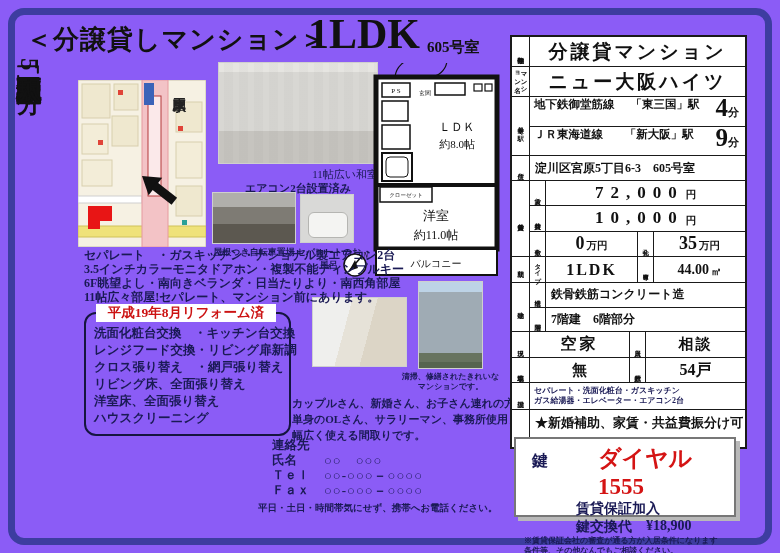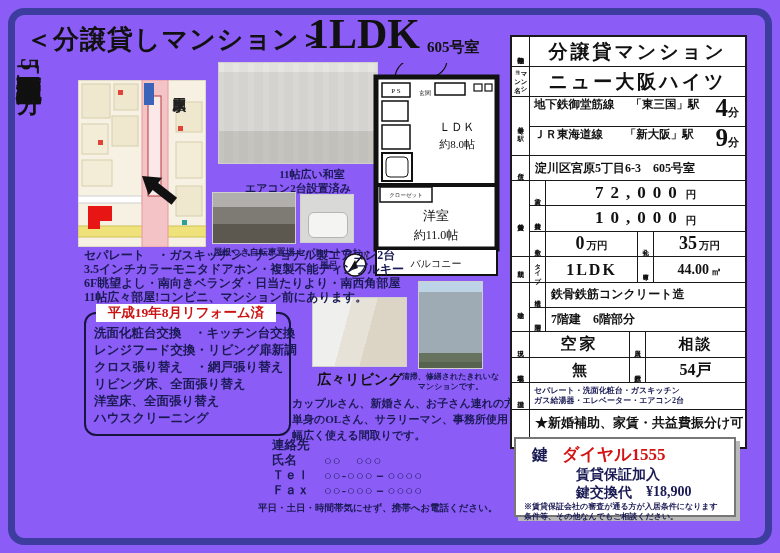--- a/index.html
+++ b/index.html
@@ -15,21 +15,21 @@
   
   #left-banner{left:15px;top:58px;height:392px;writing-mode:vertical-rl;font-size:25px;font-weight:600;line-height:1.1;}
   
   #map{left:78px;top:80px;width:128px;height:167px;}
   #map-station{left:170px;top:87px;writing-mode:vertical-rl;font-size:13px;font-weight:700;color:#222;letter-spacing:1px;}
   
   .photo{box-shadow:0 0 0 1px #cfcfcf inset;}
   #photo-washitsu{left:218px;top:62px;width:160px;height:102px;
     background:linear-gradient(180deg,#e6e5e1 0 10%,#d8d7d3 10% 68%,#c6c4bf 68% 100%),
     repeating-linear-gradient(90deg,rgba(255,255,255,.45) 0 6px,rgba(0,0,0,0.02) 6px 15px);background-blend-mode:multiply;}
-  #cap-washitsu1{left:232px;top:167px;width:160px;text-align:center;font-size:11px;font-weight:700;}
+  #cap-washitsu1{left:218px;top:167px;width:160px;text-align:right;font-size:11px;font-weight:400;}
   #cap-washitsu2{left:218px;top:181px;width:160px;text-align:center;font-size:11px;font-weight:700;}
   #photo-bicycle{left:212px;top:192px;width:84px;height:52px;
     background:linear-gradient(180deg,#b0afab 0 28%,#7e7b74 28% 62%,#5c5850 62% 100%);}
   #cap-bicycle{left:204px;top:246px;width:100px;text-align:center;font-size:9px;font-weight:700;}
   #photo-bath{left:300px;top:194px;width:54px;height:49px;background:#d9d9d7;}
   #bath-tub{left:8px;top:18px;width:38px;height:24px;background:#f4f4f2;border:1px solid #b5b5b2;border-radius:6px;}
   #cap-bath{left:296px;top:246px;width:66px;text-align:center;font-size:9px;font-weight:700;}
   #photo-living{left:312px;top:297px;width:95px;height:70px;
     background:linear-gradient(105deg,#efefed 0 36%,#e6e2d8 36% 58%,#dcd5c6 58% 100%);}
   #cap-living{left:305px;top:371px;width:110px;text-align:center;font-size:14px;font-weight:700;}
@@ -59,21 +59,21 @@
   #contact{left:272px;top:439px;font-size:12.5px;font-weight:600;}
   .c-row{display:flex;line-height:1.0;margin-bottom:2px;}
   .c-label{width:52px;}
   .c-val{font-size:13px;letter-spacing:1px;}
   #contact-note{left:258px;top:502px;font-size:9.5px;font-weight:600;}
   
   #keybox{left:514px;top:437px;width:222px;height:80px;background:#fff;border:2px solid #777;
     box-shadow:4px 4px 0 0 #b9b9b9;padding:4px 8px;box-sizing:border-box;}
   #key-row1{display:flex;align-items:baseline;gap:14px;padding-left:8px;}
   #key-label{font-size:16px;font-weight:700;}
-  #key-dial{font-size:17px;font-weight:700;color:#d41414;}
+  #key-dial{font-size:23px;font-weight:700;color:#d41414;margin-left:36px;}
   #key-line2{padding-left:52px;font-size:14px;font-weight:700;}
   #key-line3{padding-left:52px;font-size:14px;font-weight:700;display:flex;gap:14px;}
   .key-note{font-size:8px;font-weight:600;line-height:1.3;}
   
   #spec-table{left:510px;top:35px;width:237px;height:414px;border:2px solid #1a1a1a;background:#fff;
     display:flex;flex-direction:column;box-sizing:border-box;}
   .t-row,.t-group{display:flex;border-bottom:1.5px solid #1a1a1a;align-items:stretch;flex:none;}
   .t-last{border-bottom:none !important;}
   .vl{writing-mode:vertical-rl;text-orientation:upright;font-size:6.5px;line-height:1;
       display:flex;align-items:center;justify-content:center;font-weight:600;}
@@ -135,21 +135,20 @@
   <div class="abs photo" id="photo-washitsu"></div>
   <div class="abs navy" id="cap-washitsu1">11帖広い和室</div>
   <div class="abs navy" id="cap-washitsu2">エアコン2台設置済み</div>
   <div class="abs photo" id="photo-bicycle"></div>
   <div class="abs navy" id="cap-bicycle">屋根つき自転車置場</div>
   <div class="abs photo" id="photo-bath">
     <div class="abs" id="bath-tub"></div>
   </div>
   <div class="abs navy" id="cap-bath">セパレートのお風呂</div>
   <div class="abs photo" id="photo-living"></div>
-  <div class="abs" id="cap-living">広々リビング</div>
   <div class="abs photo" id="photo-building"></div>
   <div class="abs navy" id="cap-building">
     <span>清掃、修繕されたきれいな</span><br>
     <span>マンションです。</span>
   </div>
 
   <svg class="abs" id="floorplan" viewBox="0 0 127 220">
     <rect x="3" y="14" width="121" height="172" fill="#fff" stroke="#111" stroke-width="5"></rect>
     <rect x="3" y="186" width="121" height="26" fill="#fff" stroke="#111" stroke-width="2"></rect>
     <path d="M22,14 A20,20 0 0 1 42,-4" fill="none" stroke="#111" stroke-width="1.2"></path>
@@ -177,21 +176,21 @@
   <svg class="abs" id="compass" viewBox="0 0 28 28">
     <circle cx="13" cy="15" r="11" fill="#fff" stroke="#111" stroke-width="1.5"></circle>
     <line x1="20" y1="6" x2="7" y2="21" stroke="#111" stroke-width="1.5"></line>
     <polygon points="7,21 13,10 16,18" fill="#111"></polygon>
     <text x="21" y="8" font-size="8" font-style="italic" fill="#111">N</text>
   </svg>
 
   <div class="abs navy feat" id="feat1">セパレート　・ガスキッチン・ナショナル製エアコン2台</div>
   <div class="abs navy feat" id="feat2">3.5インチカラーモニタドアホン・複製不能ディンプルキー</div>
   <div class="abs navy feat" id="feat3">6F眺望よし・南向きベランダ・日当たりより・南西角部屋</div>
-  <div class="abs navy feat" id="feat4">11帖広々部屋!コンビニ、マンション前にあります。</div>
+  <div class="abs navy feat" id="feat4">11帖広々部屋!セパレート、マンション前にあります。</div>
 
   <div class="abs" id="reform"></div>
   <div class="abs" id="reform-title">平成19年8月リフォーム済</div>
   <div class="abs navy reform-item" id="ri1">洗面化粧台交換　・キッチン台交換</div>
   <div class="abs navy reform-item" id="ri2">レンジフード交換・リビング扉新調</div>
   <div class="abs navy reform-item" id="ri3">クロス張り替え　・網戸張り替え</div>
   <div class="abs navy reform-item" id="ri4">リビング床、全面張り替え</div>
   <div class="abs navy reform-item" id="ri5">洋室床、全面張り替え</div>
   <div class="abs navy reform-item" id="ri6">ハウスクリーニング</div>
 

